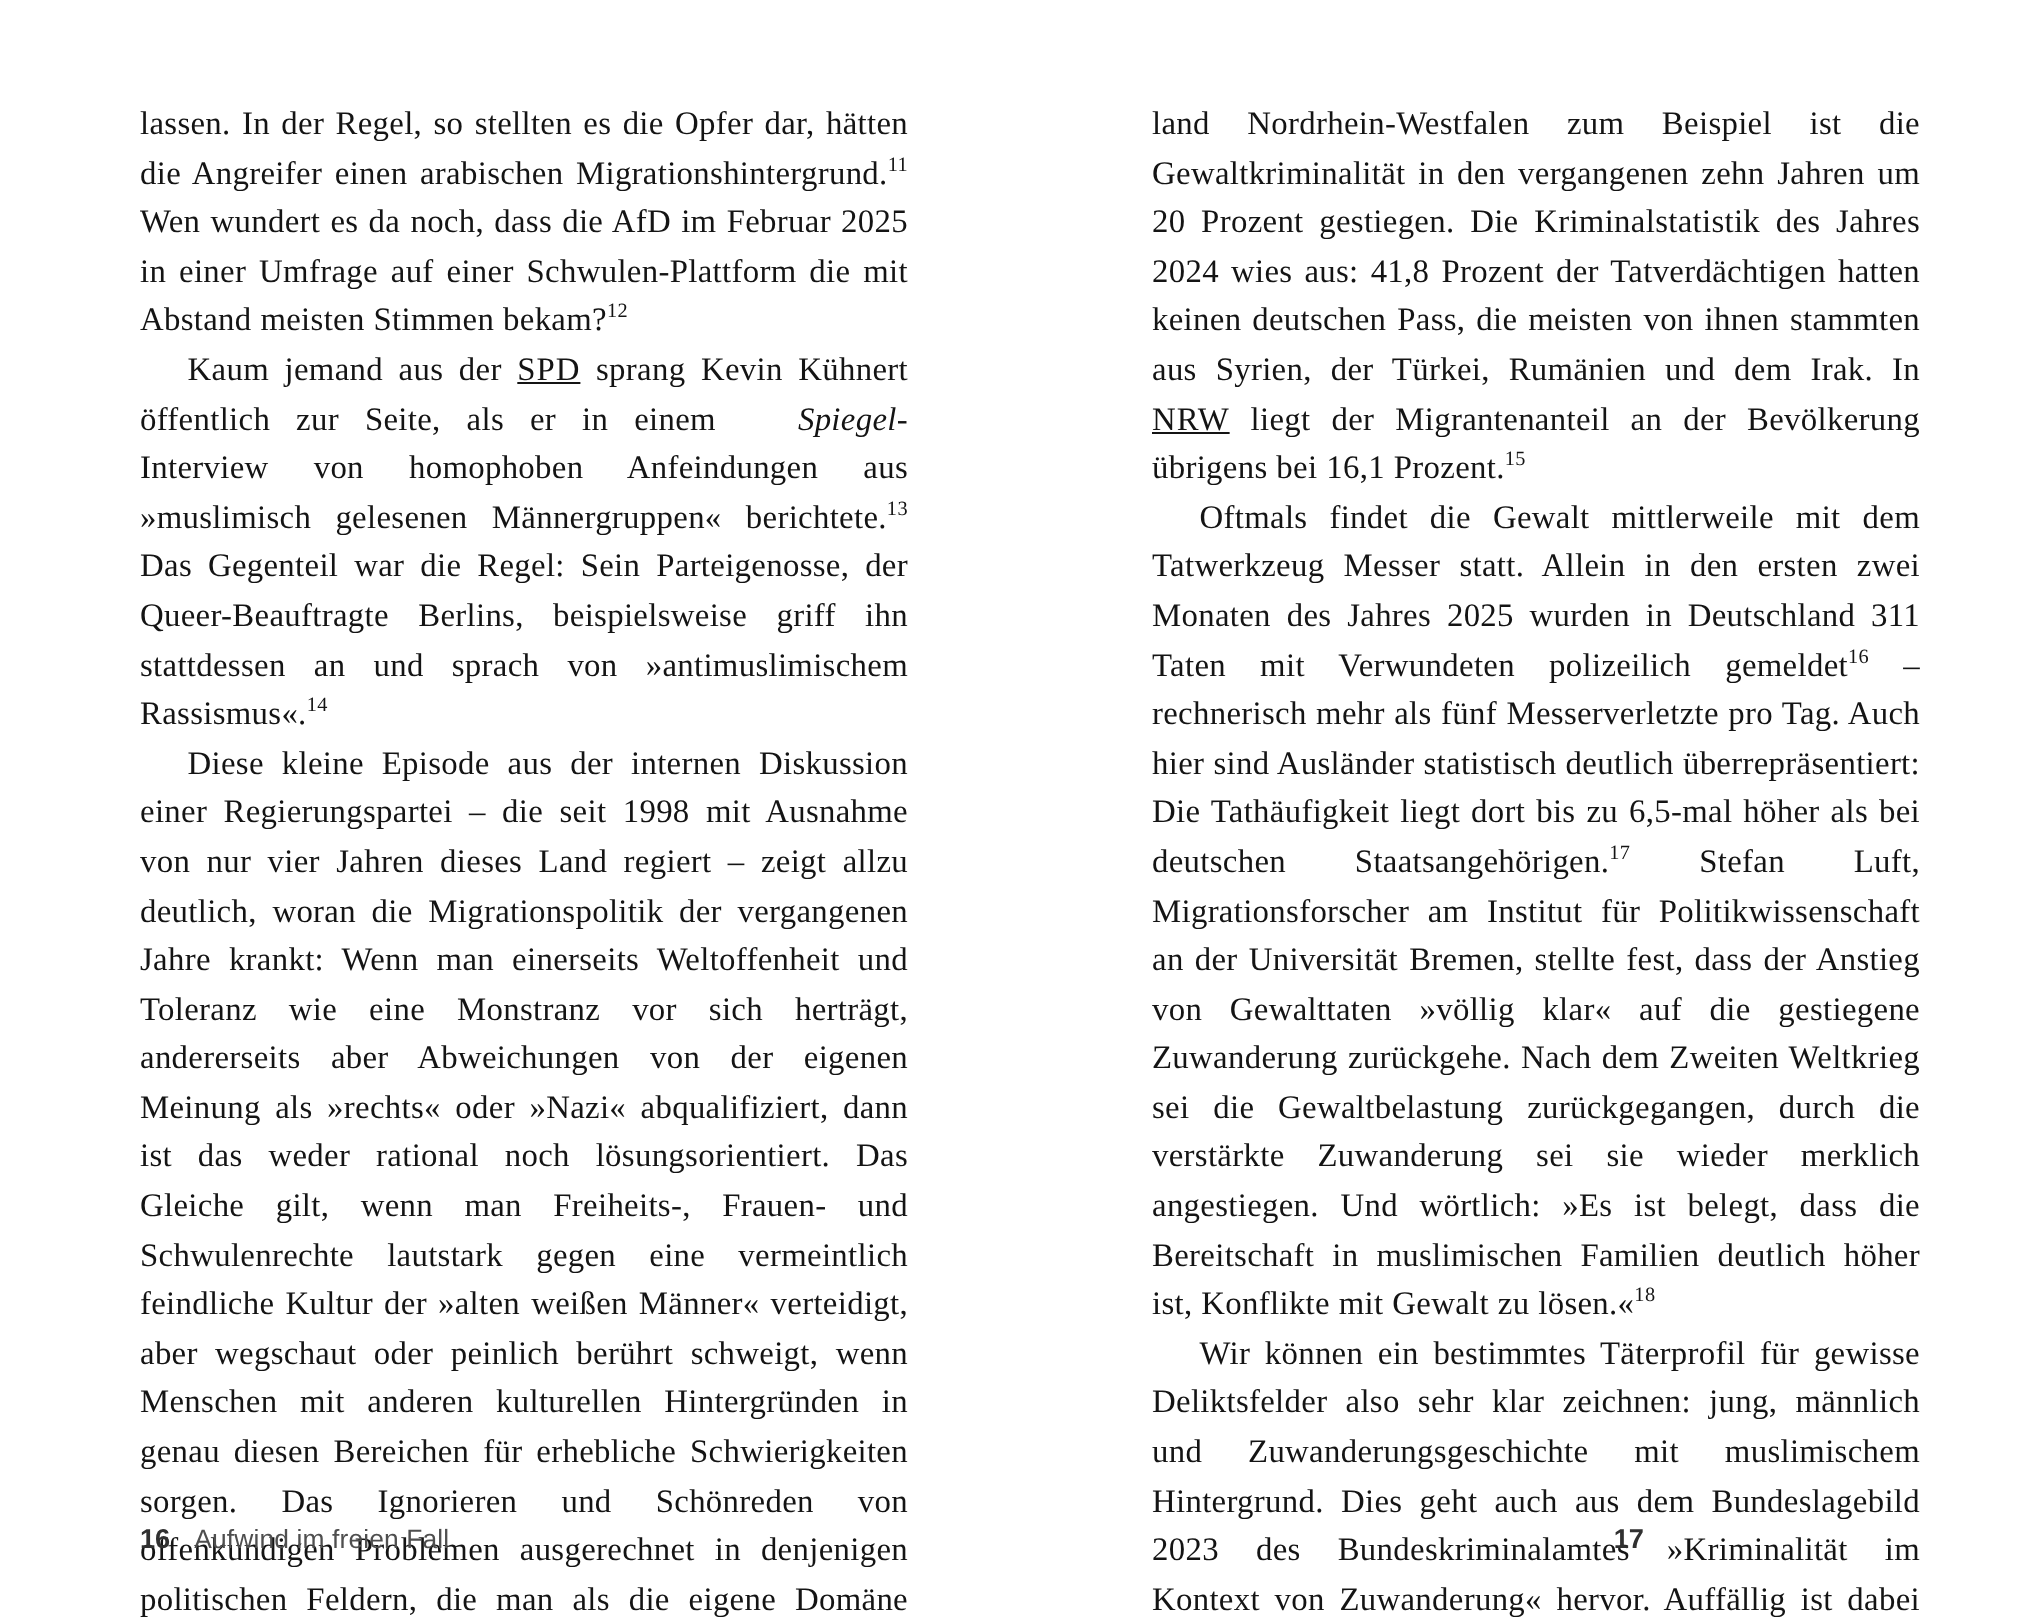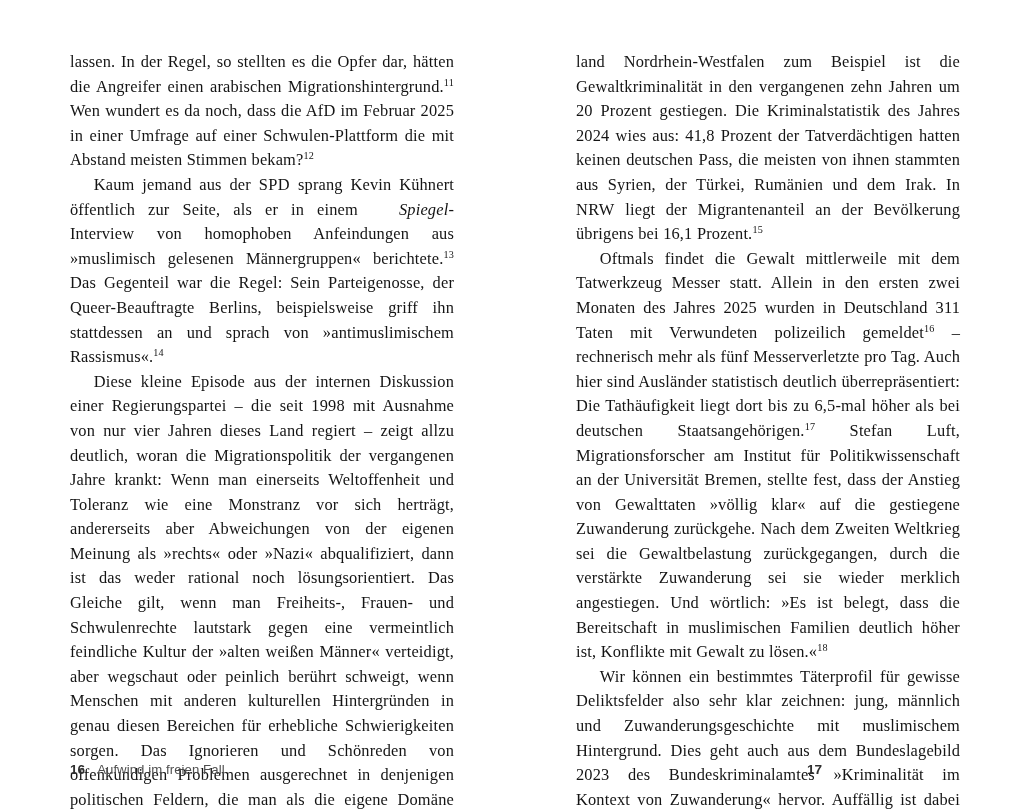--- a/index.html
+++ b/index.html
@@ -62,20 +62,21 @@
   sup.fn {
     font-size: 0.62em;
     vertical-align: super;
     line-height: 0;
     letter-spacing: 0.02em;
   }
 
   .sc {
     font-variant: small-caps;
     letter-spacing: 0.03em;
+    text-decoration: underline;
   }
 
   .it {
     font-style: italic;
     margin-left: 28px;
   }
 
   .footer {
     position: absolute;
     left: 70px;

